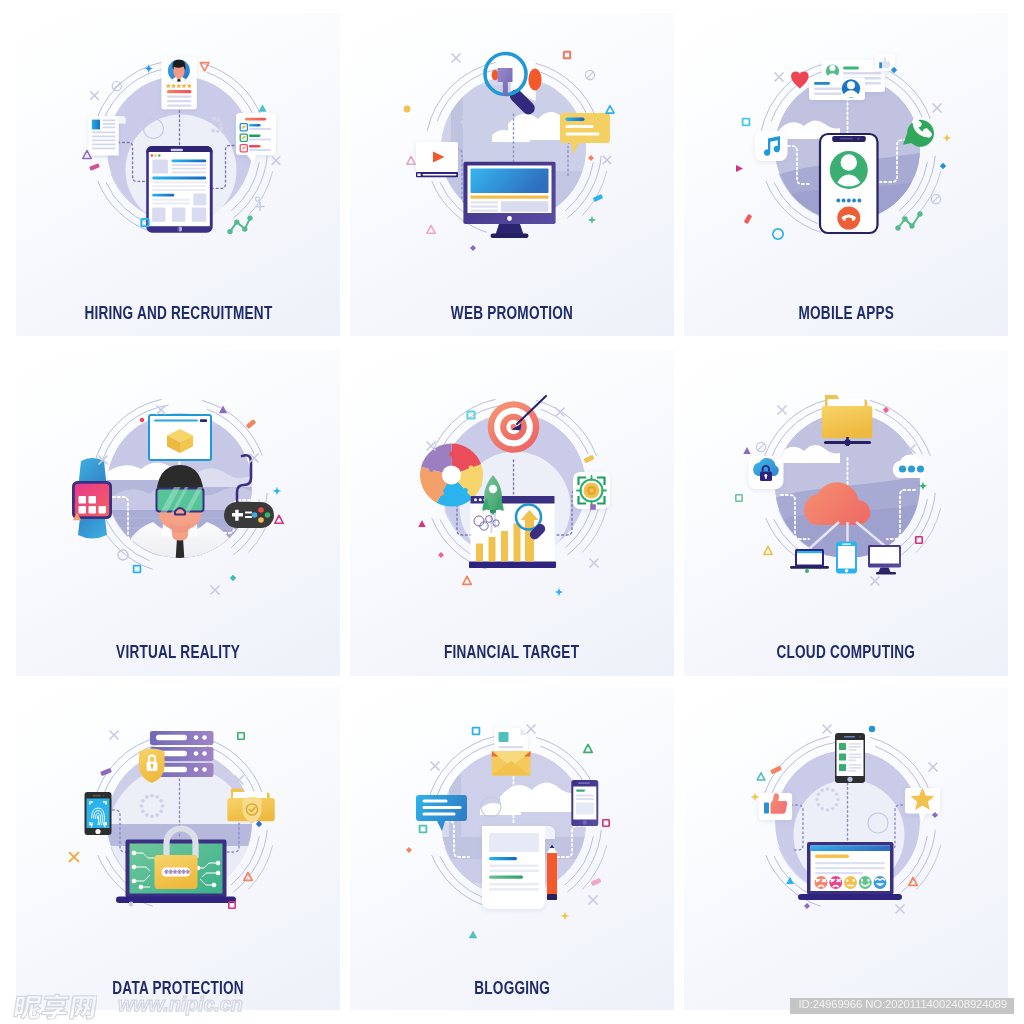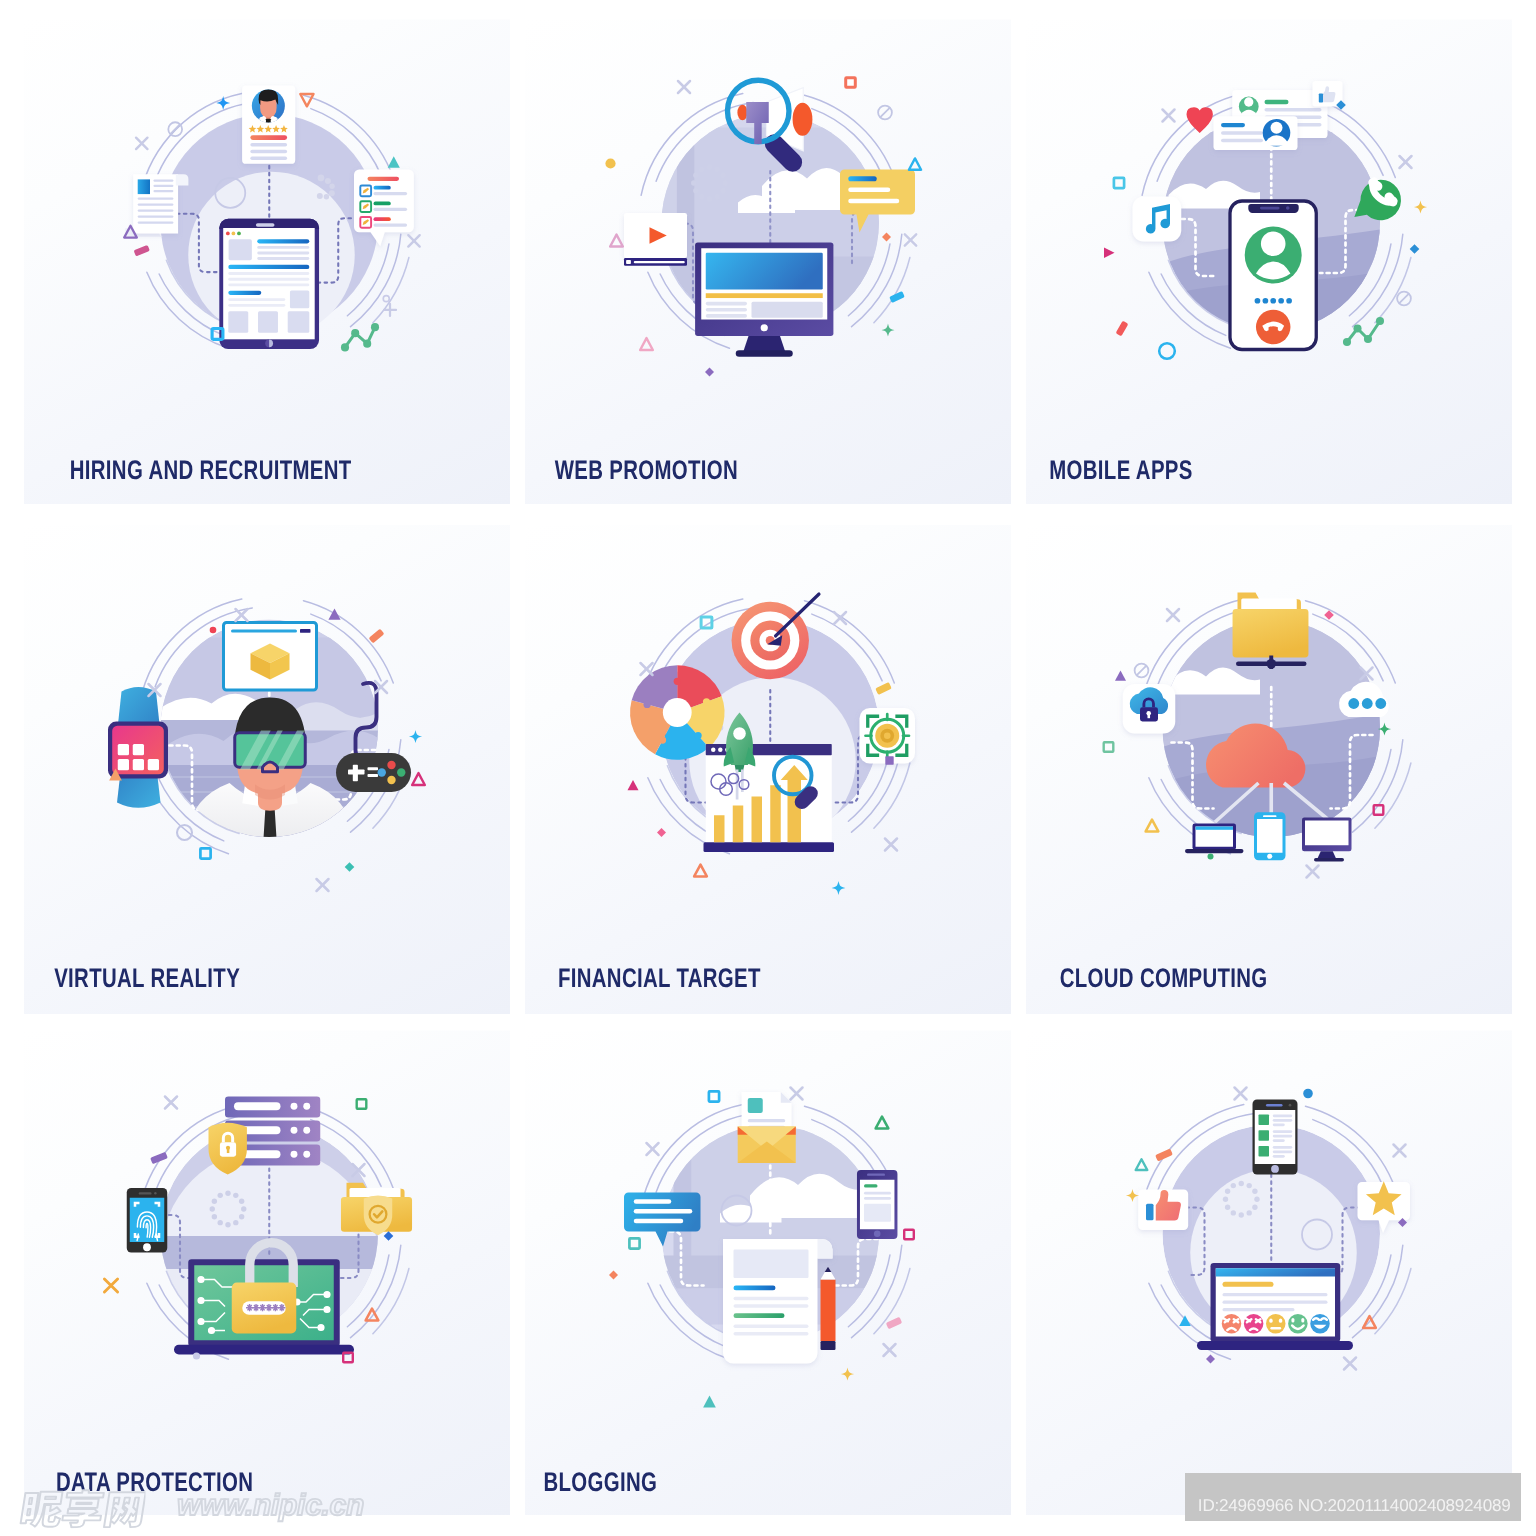--- a/index.html
+++ b/index.html
@@ -7,33 +7,33 @@
 .defs{position:absolute;width:0;height:0;overflow:hidden}
 .grid{position:absolute;left:0;top:0;width:1024px;height:1024px}
 .cell{position:absolute;overflow:hidden;
  background:linear-gradient(152deg,#ffffff 0%,#fcfdfe 26%,#f5f7fc 62%,#eef1f9 100%)}
 .cell{width:324px}
 .cell:nth-child(3n+1){left:16px}.cell:nth-child(3n+2){left:350px}.cell:nth-child(3n+3){left:684px}
 .cell:nth-child(-n+3){top:13px;height:323px}
 .cell:nth-child(n+4):nth-child(-n+6){top:350px;height:326px}
 .cell:nth-child(n+7){top:687px;height:323px}
 svg.illo{position:absolute;left:-5.5px;top:0;width:335px;height:300px;display:block}
-.label{position:absolute;left:0;width:100%;color:#1f2a68;line-height:22px}
+.label{position:absolute;left:0;width:100%;text-align:center;color:#1f2a68;line-height:22px}
 .cell:nth-child(-n+3) .label{top:289px}
 .cell:nth-child(n+4):nth-child(-n+6) .label{top:291px}
 .cell:nth-child(n+7) .label{top:290px}
 .label span{display:inline-block;font-size:18px;font-weight:bold;letter-spacing:0.3px;
  transform:scaleX(0.755);white-space:nowrap}
 .watermark{position:absolute;left:9px;bottom:10px;display:flex;align-items:baseline;gap:21px;pointer-events:none}
 
 .wm-cjk{display:block;position:relative;top:9px}
   .wm-url{font-size:20px;font-weight:bold;font-style:italic;line-height:1;color:transparent;
  -webkit-text-stroke:1.25px #d3d7df;letter-spacing:-0.2px;transform:scaleX(1.0);transform-origin:left}
 .idbar{position:absolute;right:10px;bottom:10px;background:#c5c5c5;color:#f2f2f2;font-size:11.4px;
- padding:16px 7px 3px 9px;letter-spacing:-0.15px;line-height:13px;white-space:nowrap}
+ padding:0 7px 3px 9px;letter-spacing:-0.15px;line-height:13px;white-space:nowrap}
 </style>
 </head>
 <body>
 
 <svg width="0" height="0" class="defs" aria-hidden="true">
     <defs>
  <clipPath id="clipC">
         <circle cx="168.5" cy="135.5" r="72.5"></circle>
       </clipPath>
  <linearGradient id="bluegrad1" x1="0" y1="0" x2="1" y2="0">

